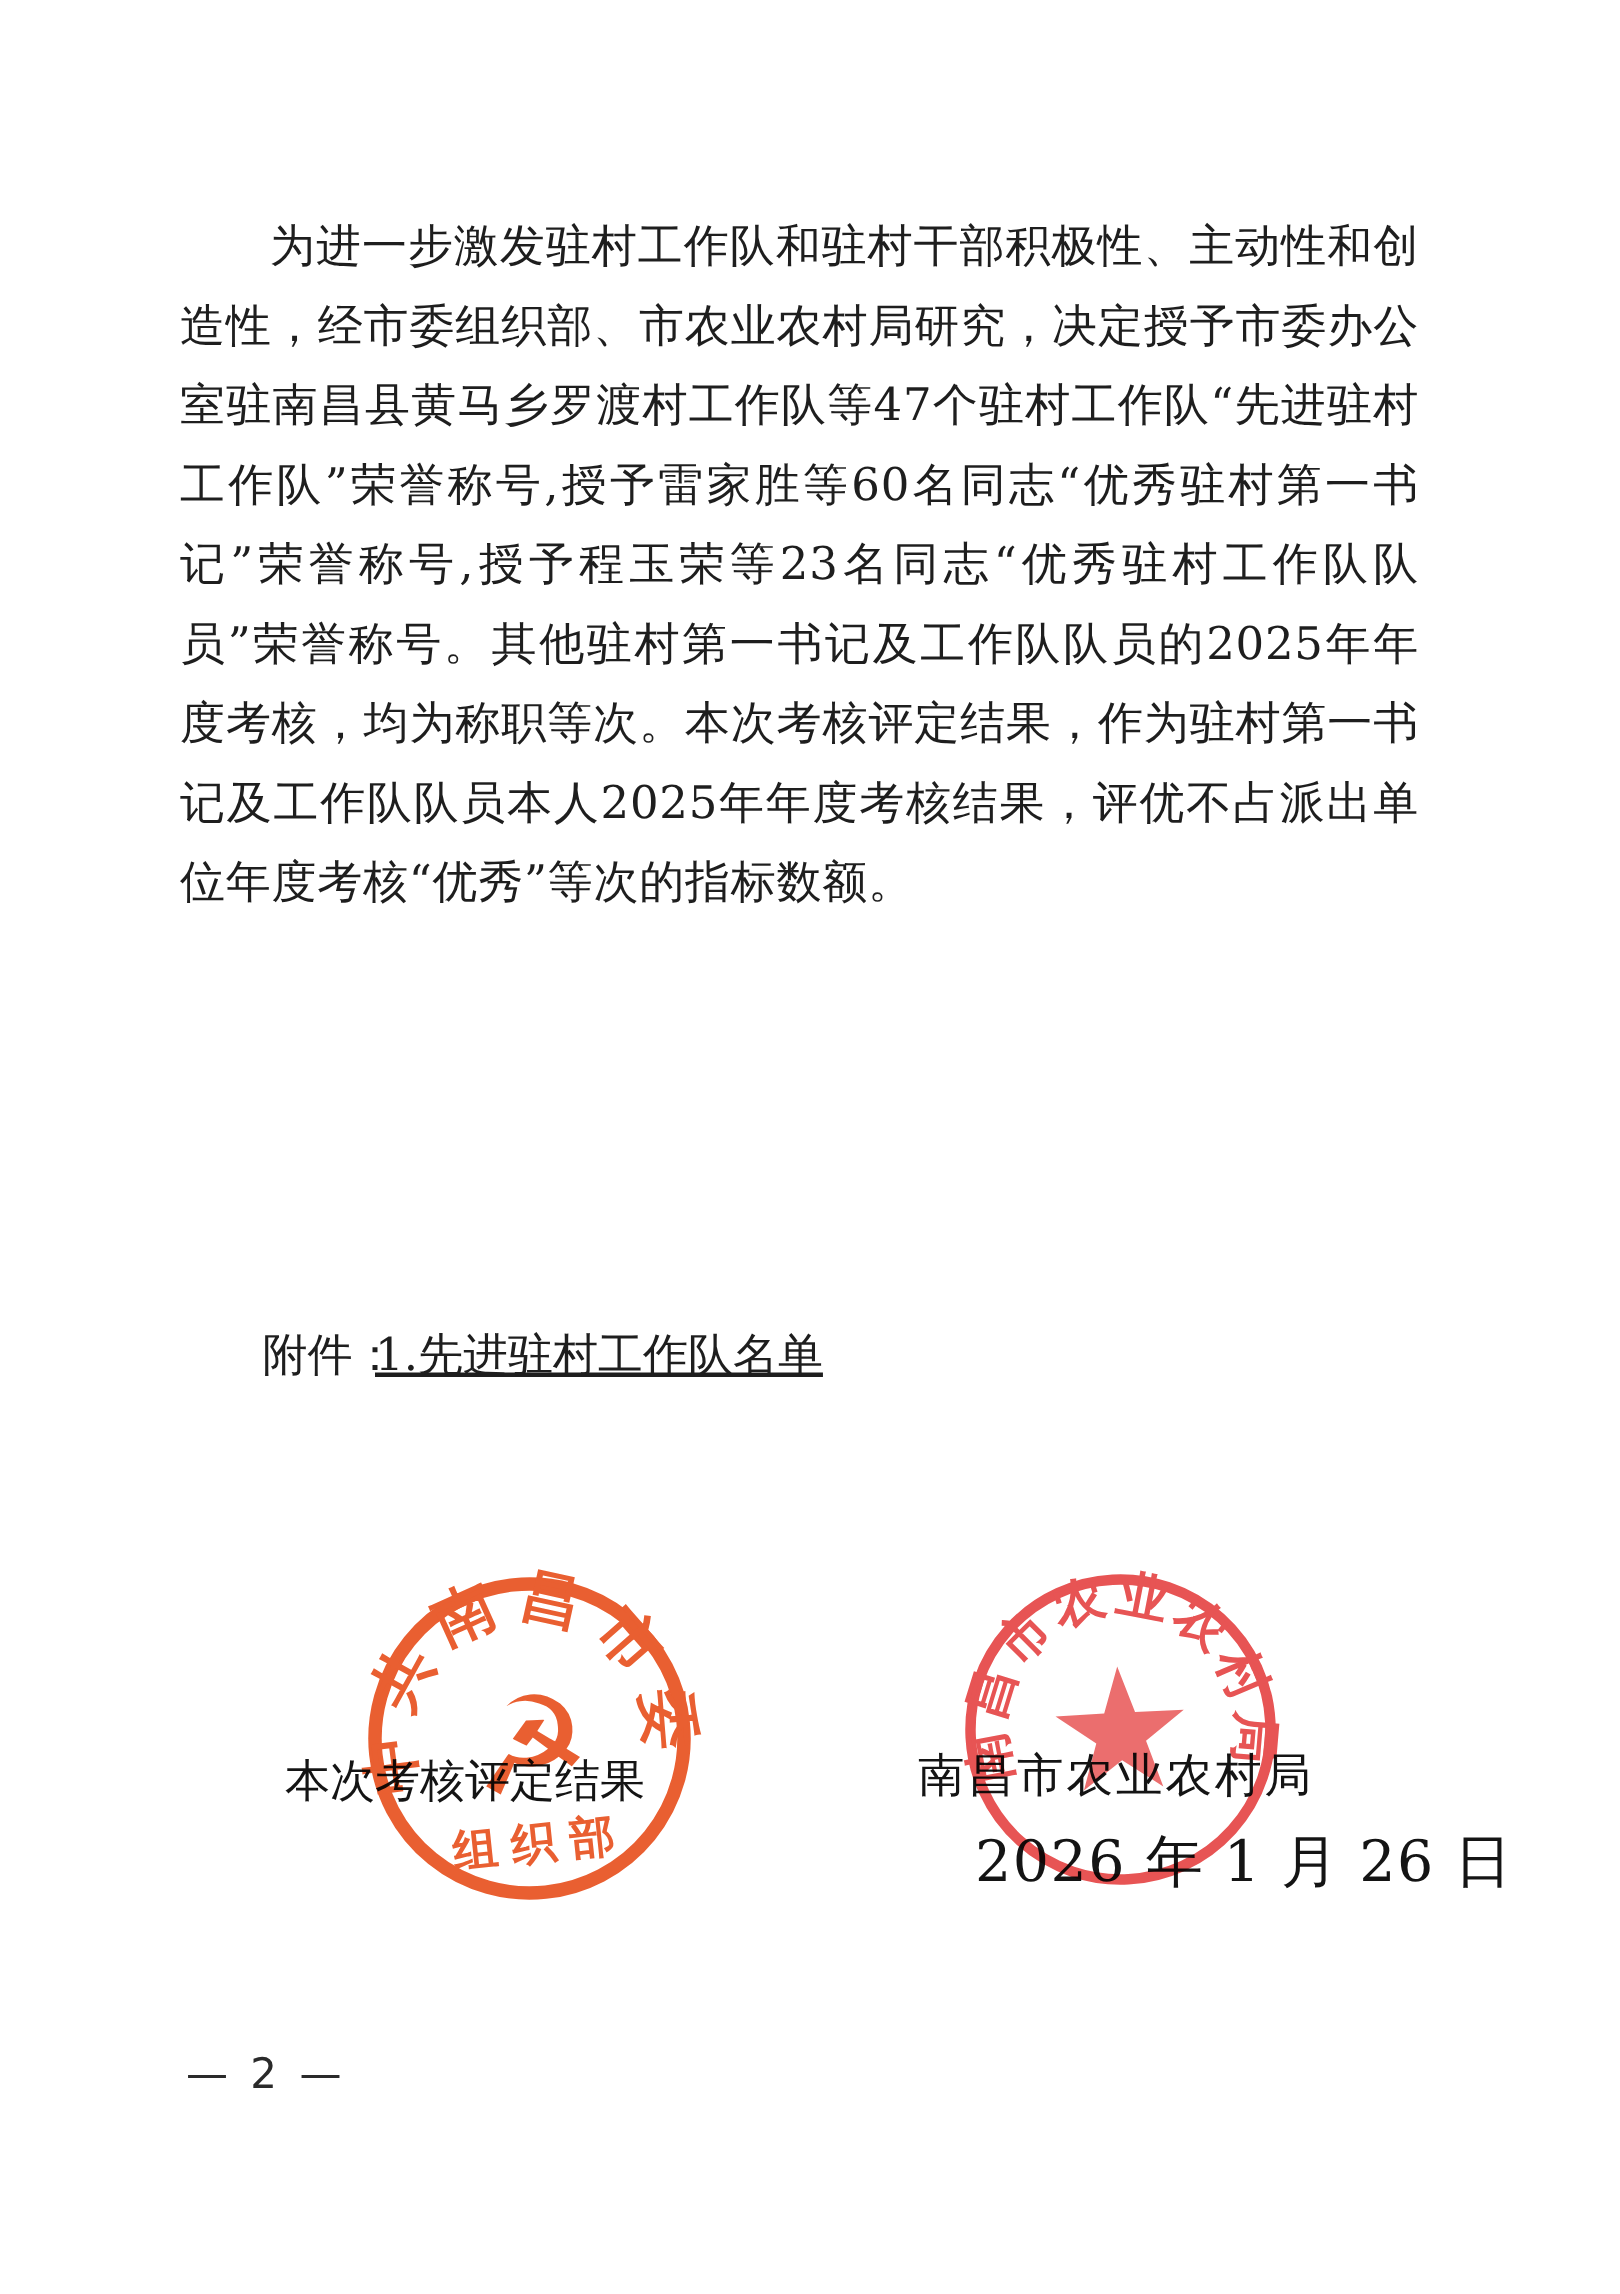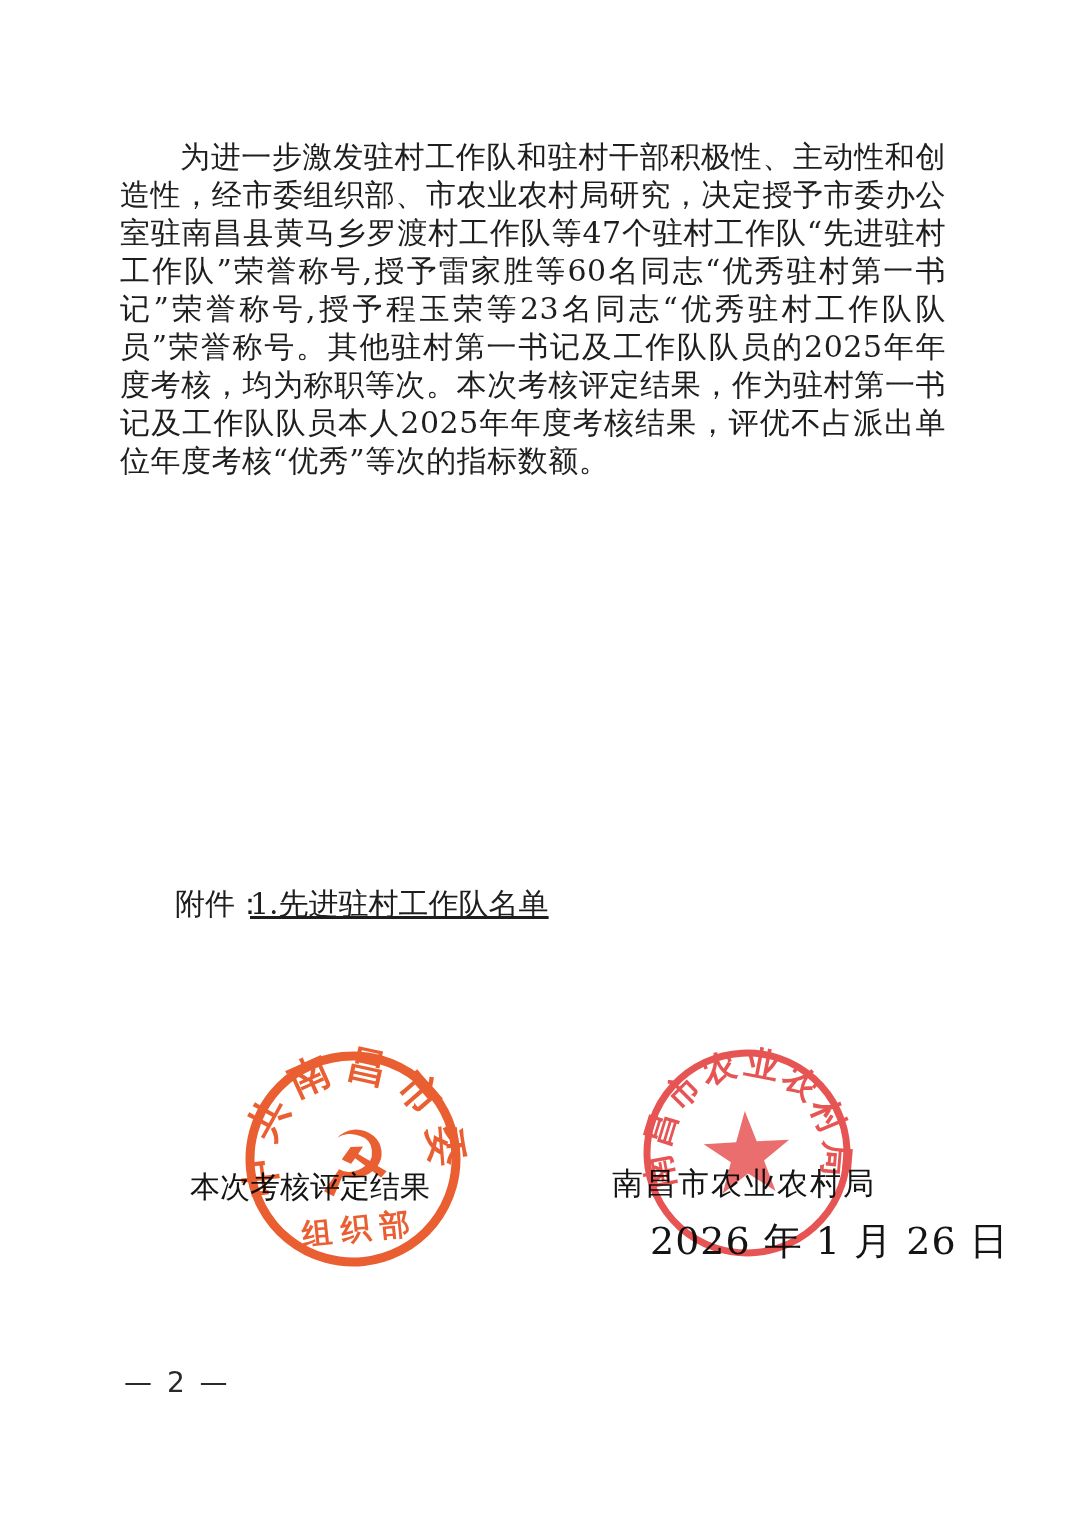--- a/index.html
+++ b/index.html
@@ -10,21 +10,21 @@
     position: relative;
     overflow: hidden;
   }
   .page {
     position: absolute; inset: 0;
     background: #ffffff;
   }
   .body-text {
     position: absolute;
     top: 138px; left: 120px; width: 826px;
-    font-size: 30px; line-height: 38px;
+    font-size: 30px; line-height: 53px;
     color: #1e1e1e;
     text-align: justify;
     letter-spacing: 0.5px;
   }
   .para { margin: 0; text-indent: 2em; }
   .attachments {
     position: absolute;
     top: 876px; left: 120px; width: 826px;
     font-size: 30px; line-height: 55px;
     color: #1e1e1e;

